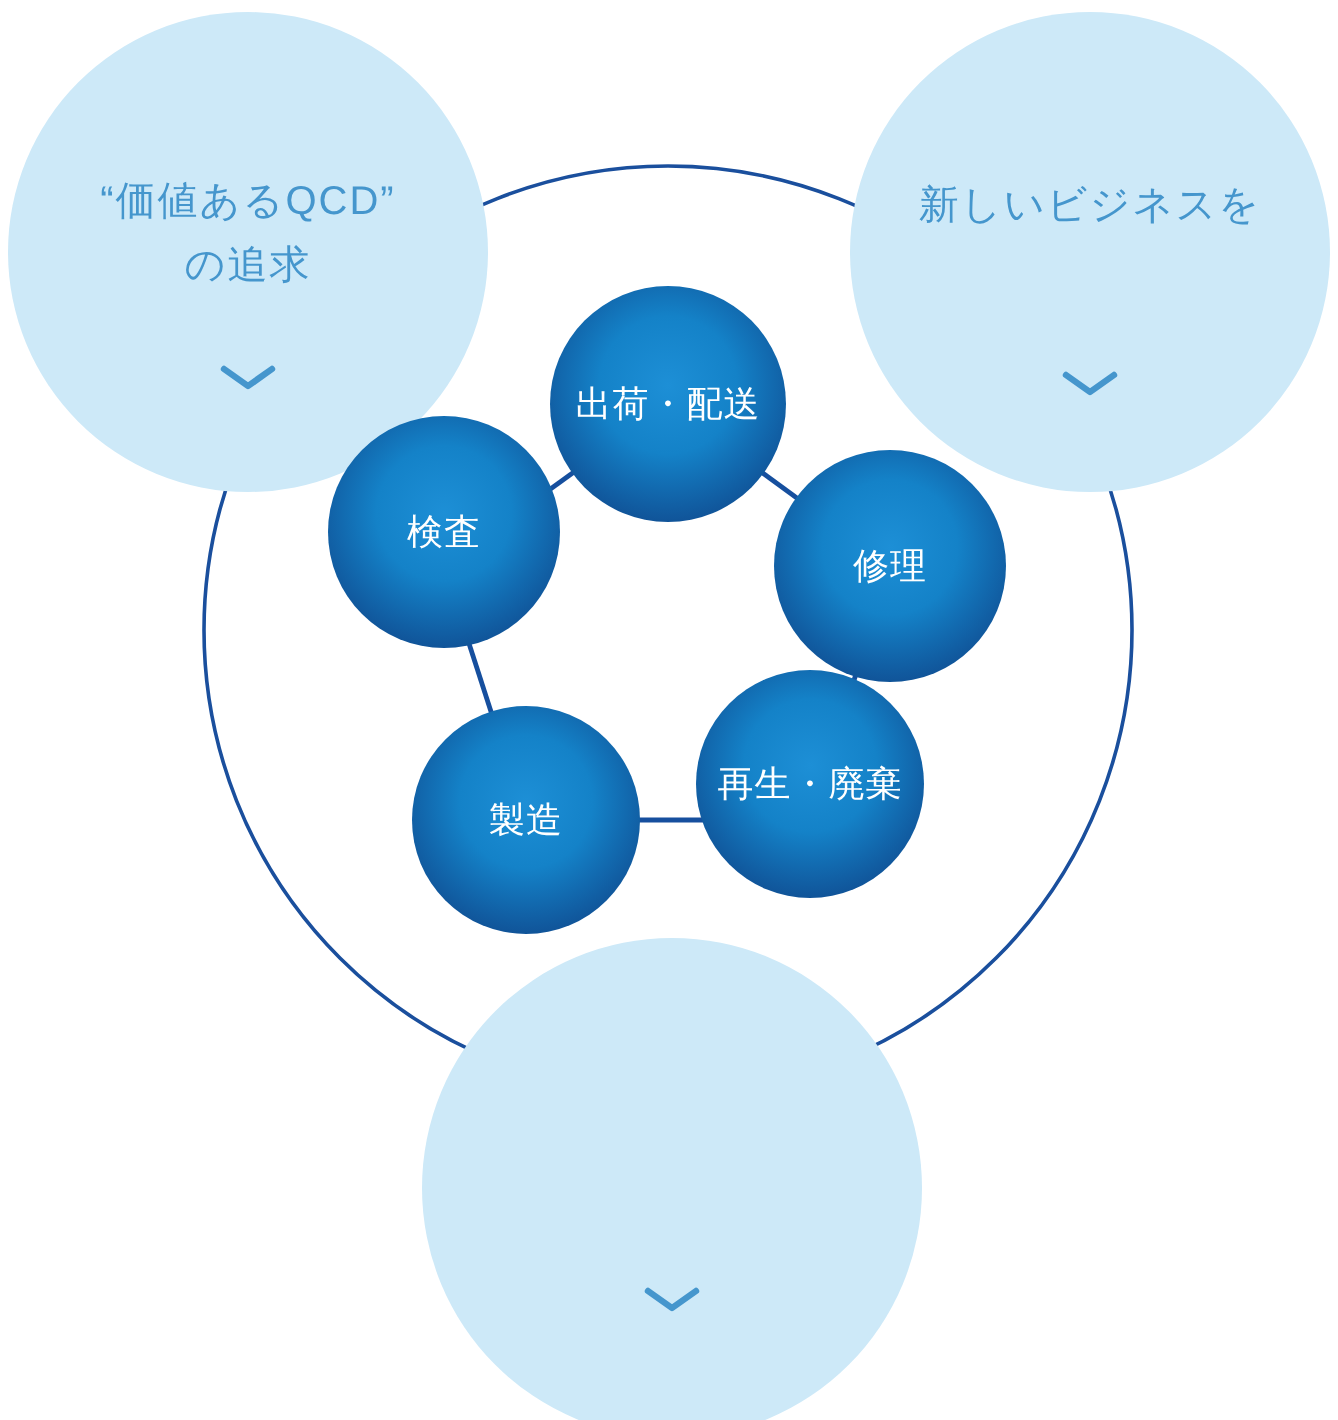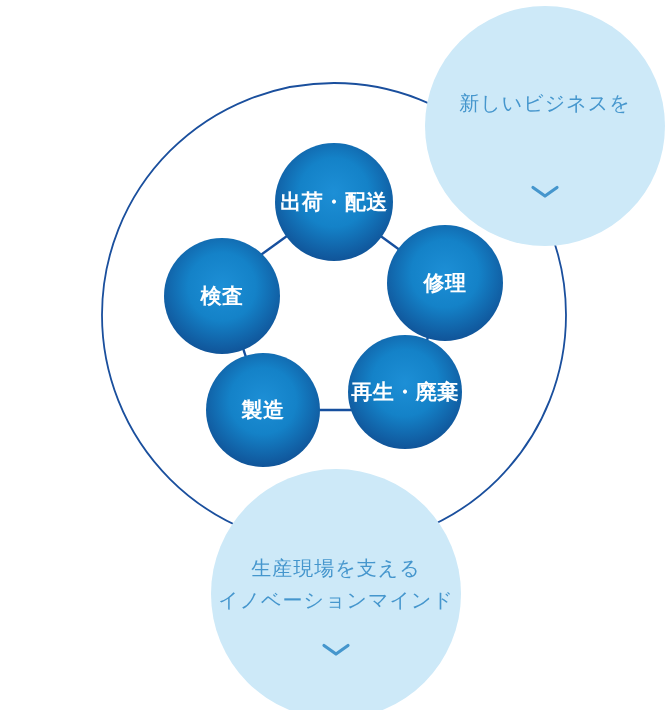--- a/index.html
+++ b/index.html
@@ -48,60 +48,65 @@
   .fc-business .chev{top:179px;}
   .fc-innovation{left:211px;top:469px;width:250px;height:250px;}
   .fc-innovation .txt{top:83px;}
   .fc-innovation .chev{top:174px;}
   .process-circle{
     position:absolute;border-radius:50%;
     background:radial-gradient(circle at 50% 42%,
       #1d8fd6 0%, var(--dark-circle-center) 38%, var(--dark-circle-edge) 97%);
     display:flex;align-items:center;justify-content:center;
     color:var(--process-label-text);
-    font-weight:700;font-size:21px;letter-spacing:0.5px;
+    font-weight:400;font-size:18px;letter-spacing:0.5px;
     z-index:3;text-align:left;
   }
   .pc-shipping{left:275px;top:143px;width:118px;height:118px;}
-  .pc-inspection{left:164px;top:238px;width:116px;height:116px;}
+  .pc-inspection{left:164px;top:208px;width:116px;height:116px;}
   .pc-repair{left:387px;top:225px;width:116px;height:116px;}
   .pc-manufacturing{left:206px;top:353px;width:114px;height:114px;}
   .pc-recycle{left:348px;top:335px;width:114px;height:114px;}
 </style>
 </head>
 <body>
 
 <div class="stage">
 
   <svg class="lines-layer" width="669" height="710" viewBox="0 0 669 710">
     <circle cx="334" cy="315" r="232" fill="none" stroke="var(--ring-stroke)" stroke-width="1.8"></circle>
     <g stroke="var(--connector-stroke)" stroke-width="2.4">
       <line x1="334" y1="202" x2="222" y2="283"></line>
       <line x1="334" y1="202" x2="445" y2="283"></line>
       <line x1="222" y1="283" x2="263" y2="410"></line>
       <line x1="445" y1="283" x2="405" y2="410"></line>
       <line x1="263" y1="410" x2="405" y2="410"></line>
     </g>
   </svg>
 
+  <div class="feature-circle fc-qcd">
+    <div class="txt">
+      <div>“価値あるQCD”</div>
+      <div>の追求</div>
+    </div>
+    <svg class="chev" viewBox="0 0 30 14">
+      <polyline points="3,2.5 15,11 27,2.5" fill="none" stroke="var(--light-circle-text)" stroke-width="3.2" stroke-linecap="round" stroke-linejoin="round"></polyline>
+    </svg>
+  </div>
 
   <div class="feature-circle fc-business">
     <div class="txt">
       <div>新しいビジネスを</div>
     </div>
     <svg class="chev" viewBox="0 0 30 14">
       <polyline points="3,2.5 15,11 27,2.5" fill="none" stroke="var(--light-circle-text)" stroke-width="3.2" stroke-linecap="round" stroke-linejoin="round"></polyline>
     </svg>
   </div>
 
   <div class="feature-circle fc-innovation">
-    <div class="txt">
-      <div>生産現場を支える</div>
-      <div>イノベーションマインド</div>
-    </div>
     <svg class="chev" viewBox="0 0 30 14">
       <polyline points="3,2.5 15,11 27,2.5" fill="none" stroke="var(--light-circle-text)" stroke-width="3.2" stroke-linecap="round" stroke-linejoin="round"></polyline>
     </svg>
   </div>
 
   <div class="process-circle pc-shipping">
     <span>出荷・配送</span>
   </div>
   <div class="process-circle pc-inspection">
     <span>検査</span>

